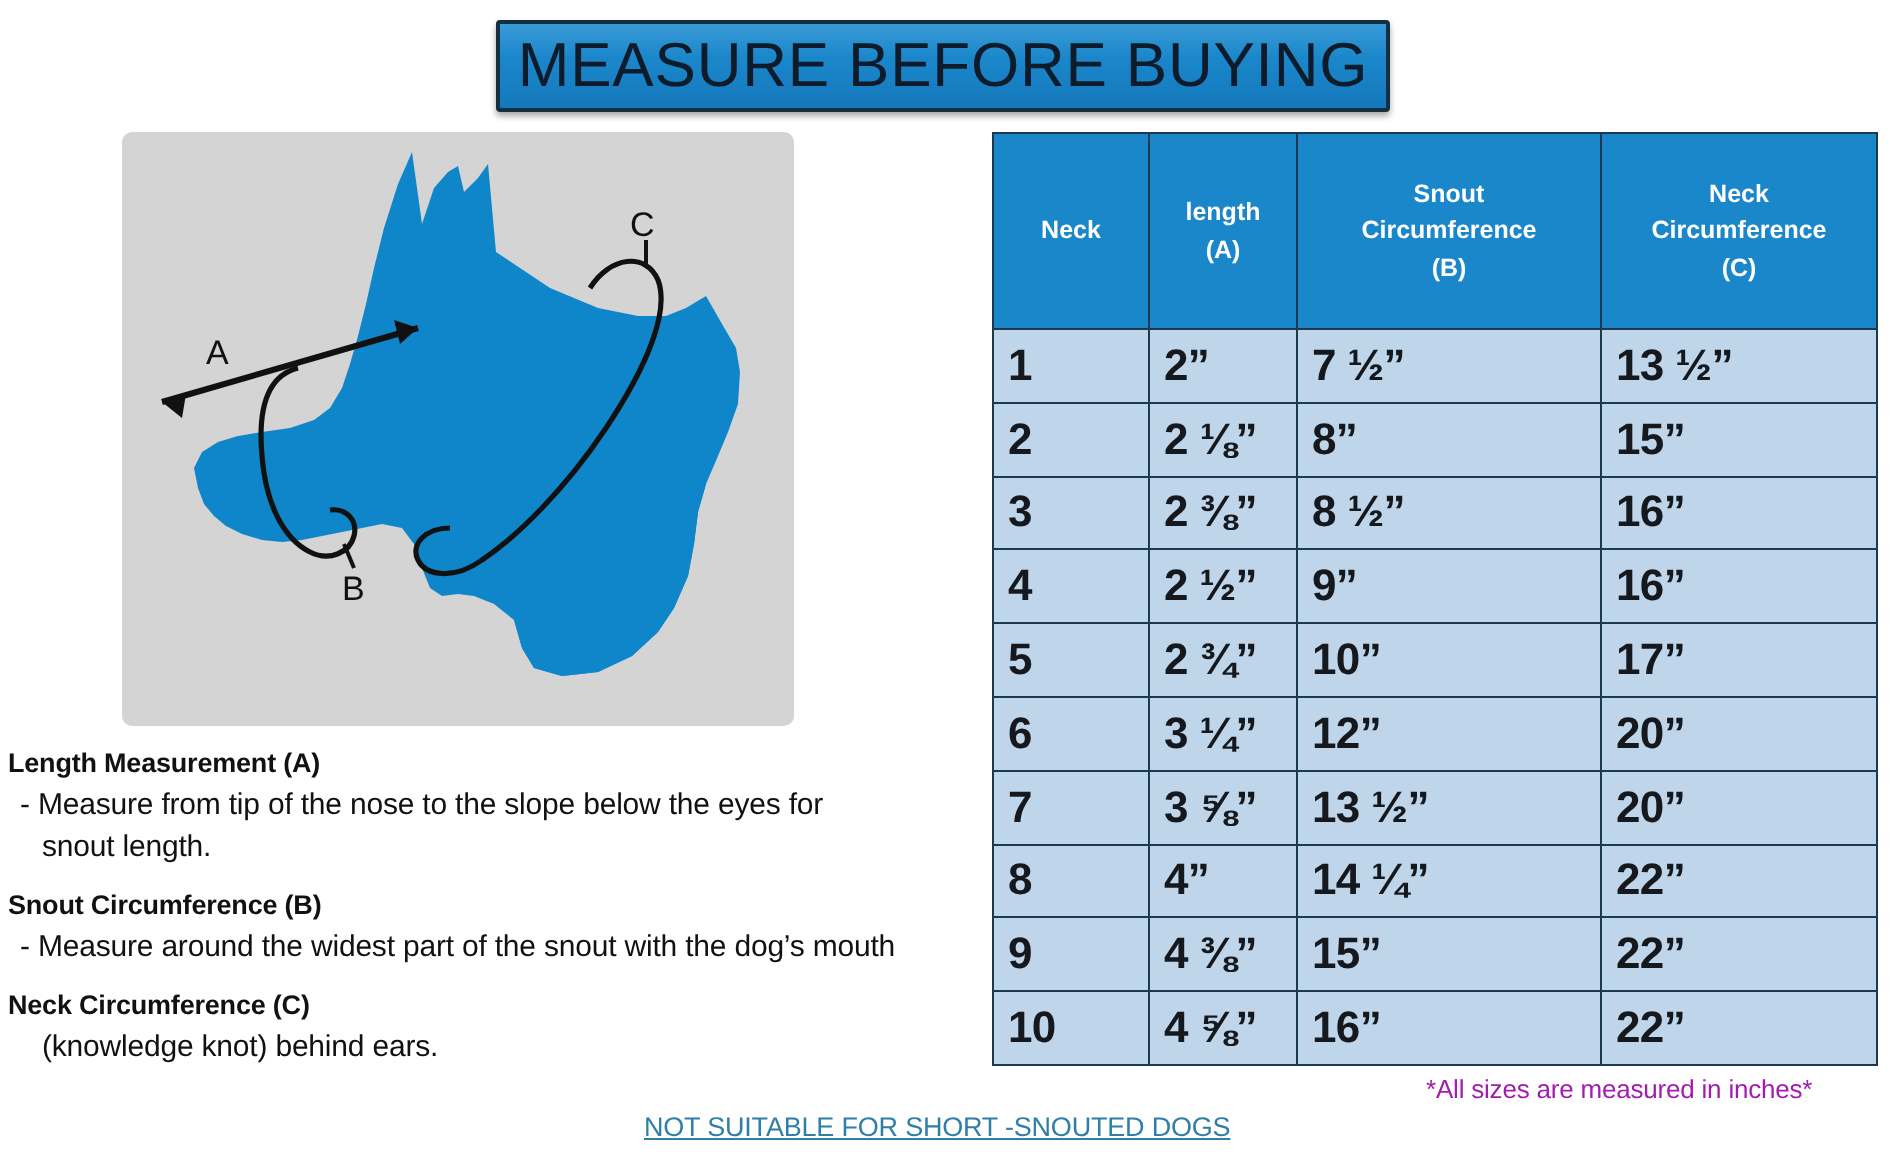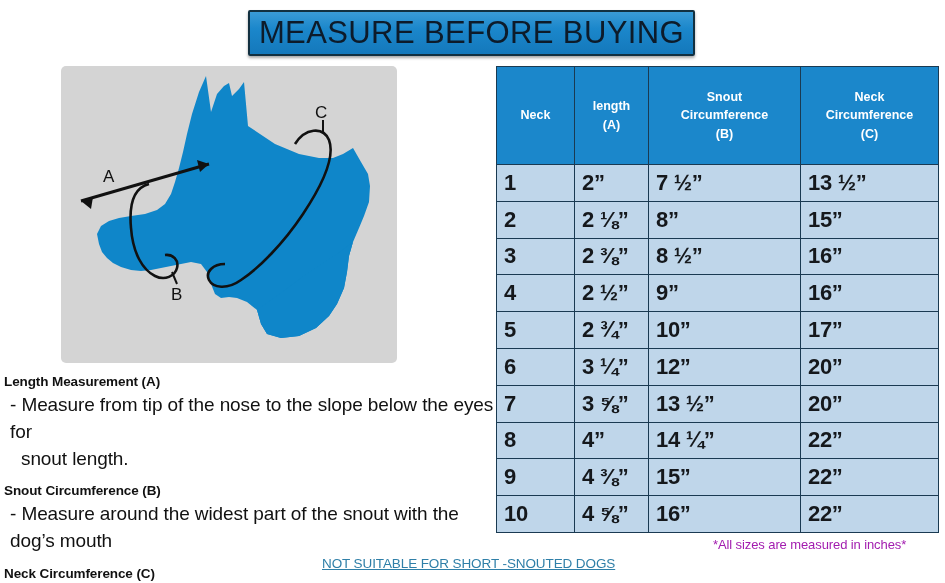--- a/index.html
+++ b/index.html
@@ -59,21 +59,21 @@
   }
   .instr-group { margin-bottom: 9px; }
   .instr-head {
     font-size: 13.5px;
     font-weight: bold;
     color: #111111;
     line-height: 1.45;
     letter-spacing: -0.1px;
   }
   .instr-body {
-    font-size: 19px;
+    font-size: 15px;
     font-weight: normal;
     color: #111111;
     line-height: 1.42;
     padding-left: 6px;
     letter-spacing: -0.1px;
   }
   .instr-body .cont { display: block; padding-left: 11px; }
 
   
   #note-not-suitable {
@@ -208,20 +208,21 @@
   <div class="instr-group">
     <div class="instr-head">Snout Circumference (B)</div>
     <div class="instr-body">
       <span>- Measure around the widest part of the snout with the dog’s mouth</span>
     </div>
   </div>
 
   <div class="instr-group">
     <div class="instr-head">Neck Circumference (C)</div>
     <div class="instr-body">
+      <span class="cont">(knowledge knot) behind ears.</span>
     </div>
   </div>
 
 </div>
 
 <div id="note-not-suitable">NOT SUITABLE FOR SHORT -SNOUTED DOGS</div>
 <div id="note-inches">*All sizes are measured in inches*</div>
 
 <table id="size-table">
   <colgroup>

